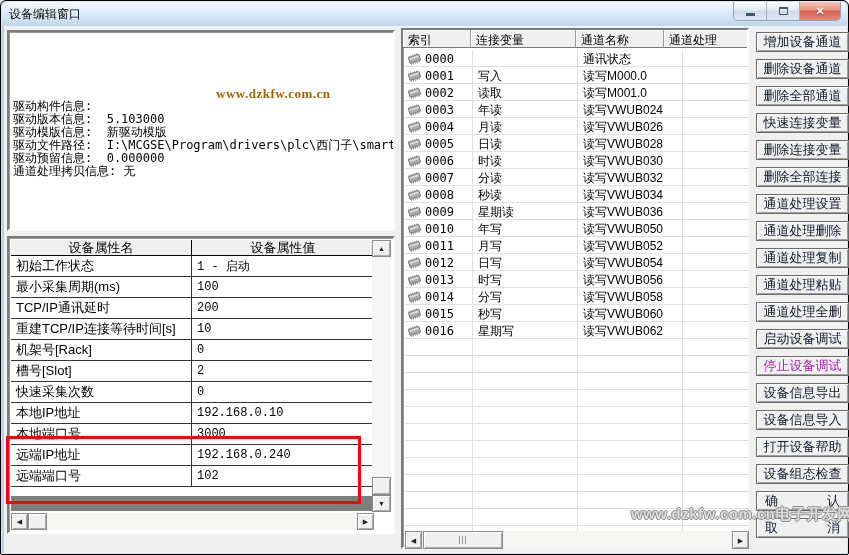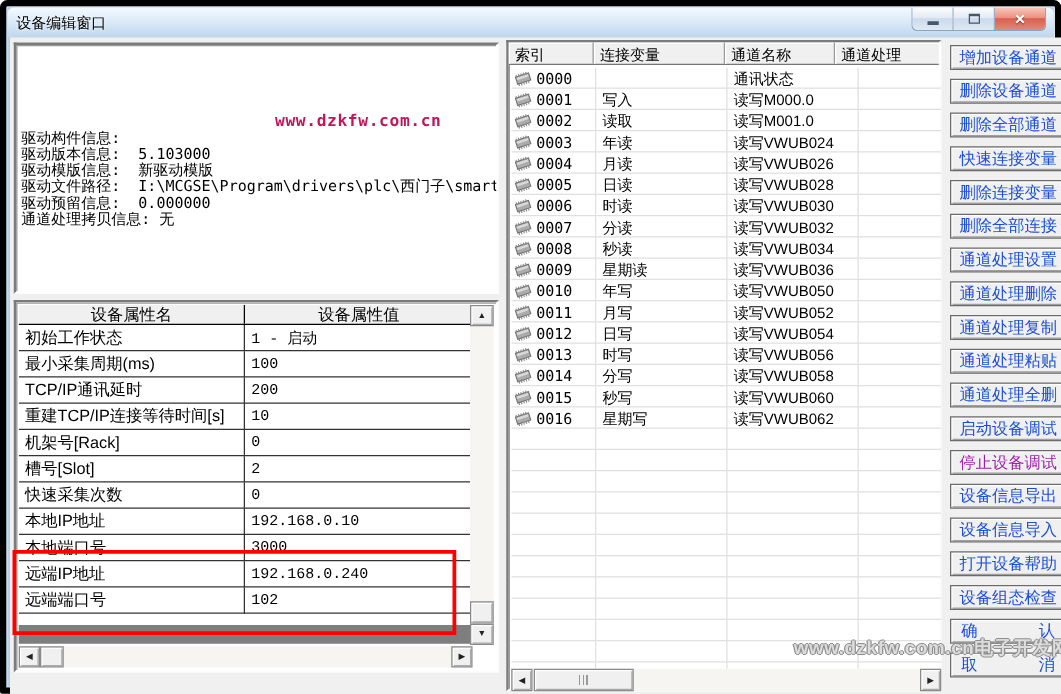--- a/index.html
+++ b/index.html
@@ -1,20 +1,20 @@
 <!DOCTYPE html>
 <html><head>
 <meta charset="utf-8">
 <style>
   * { margin:0; padding:0; box-sizing:border-box; }
   html,body { width:849px; height:555px; overflow:hidden; }
   body { font-family:"Liberation Sans",sans-serif; font-size:12px; color:#000; }
 
   .window { position:absolute; left:0; top:0; width:849px; height:555px;
-    background:#b9cfe7; border:5px solid #000000; border-radius:6px 6px 2px 2px;
+    background:#b9cfe7; border:1px solid #000000; border-radius:6px 6px 2px 2px;
     box-shadow: inset 0 0 0 1px #d6e4f3; }
 
   
   .titlebar { position:absolute; left:1px; top:1px; right:1px; height:24px;
     background:linear-gradient(180deg,#f4f9fe 0%,#dcebf9 45%,#bfd6ec 100%);
     border-radius:5px 5px 0 0; }
   .title-text { position:absolute; left:7px; top:4px; font-size:12px; color:#000;
     text-shadow:0 0 3px #fff; }
   .win-controls { position:absolute; right:6px; top:0; height:19px; display:flex;
     border:1px solid #8ea4bc; border-top:none; border-radius:0 0 5px 5px; overflow:hidden; }
@@ -87,21 +87,21 @@
     font-family:"DejaVu Sans Mono",monospace; }
   .c-var { width:105px; } .c-name { width:105px; } .c-proc { flex:1; border-right:none; }
   .chip { display:inline-block; width:15px; height:12px; flex:0 0 15px; }
   .ch-scroll { position:absolute; left:2px; top:501px; width:344px; height:18px; background:#f6f5f2; }
 
   
   .side-col { position:absolute; left:752px; top:6px; width:93px; }
   .side-btn { display:flex; align-items:center; justify-content:center; width:93px; height:20px;
     margin-bottom:7px; background:#f0f0f0; border:1px solid #6b6b6b;
     box-shadow: inset 1px 1px 0 #fff, inset -1px -1px 0 #9f9f9f;
-    font-size:13px; font-family:inherit; color:#1d4ed8; cursor:default; white-space:nowrap; }
+    font-size:13px; font-family:inherit; color:#0f172a; cursor:default; white-space:nowrap; }
   .side-btn.disabled { color:#a21caf; text-shadow:1px 1px 0 #fff; }
   .side-btn.spread { justify-content:space-between; padding:0 8px; }
 
   
   .wm-gray { position:absolute; left:627px; top:479px; z-index:50; font-size:15px; font-weight:bold;
     letter-spacing:.5px; pointer-events:none; white-space:nowrap;
     text-shadow:-1px 0 0 #8f8f8f, 1px 0 0 #8f8f8f, 0 -1px 0 #8f8f8f, 0 1px 0 #8f8f8f; }
 </style>
 </head>
 <body>
@@ -122,21 +122,21 @@
         </div>
     </div>
   </div>
 
   <div class="body">
 
     <div class="info-panel sunken" style="position:absolute;">
       <div>
         
       <div class="info-line">驱动构件信息: </div><div class="info-line">驱动版本信息:  5.103000</div><div class="info-line">驱动模版信息:  新驱动模版</div><div class="info-line">驱动文件路径:  I:\MCGSE\Program\drivers\plc\西门子\smart</div><div class="info-line">驱动预留信息:  0.000000</div><div class="info-line">通道处理拷贝信息: 无</div></div>
-      <span class="wm-green" style="color: #be185d;">www.dzkfw.com.cn</span>
+      <span class="wm-green" style="color: #a16207; font-family: Liberation Serif, serif;">www.dzkfw.com.cn</span>
     </div>
 
     <div class="prop-panel sunken">
       <div class="prop-inner" style="left:2px; top:2px;">
         <div class="phead">
           <div class="phcell n">设备属性名</div>
           <div class="phcell v">设备属性值</div>
         </div>
         <div>
 

